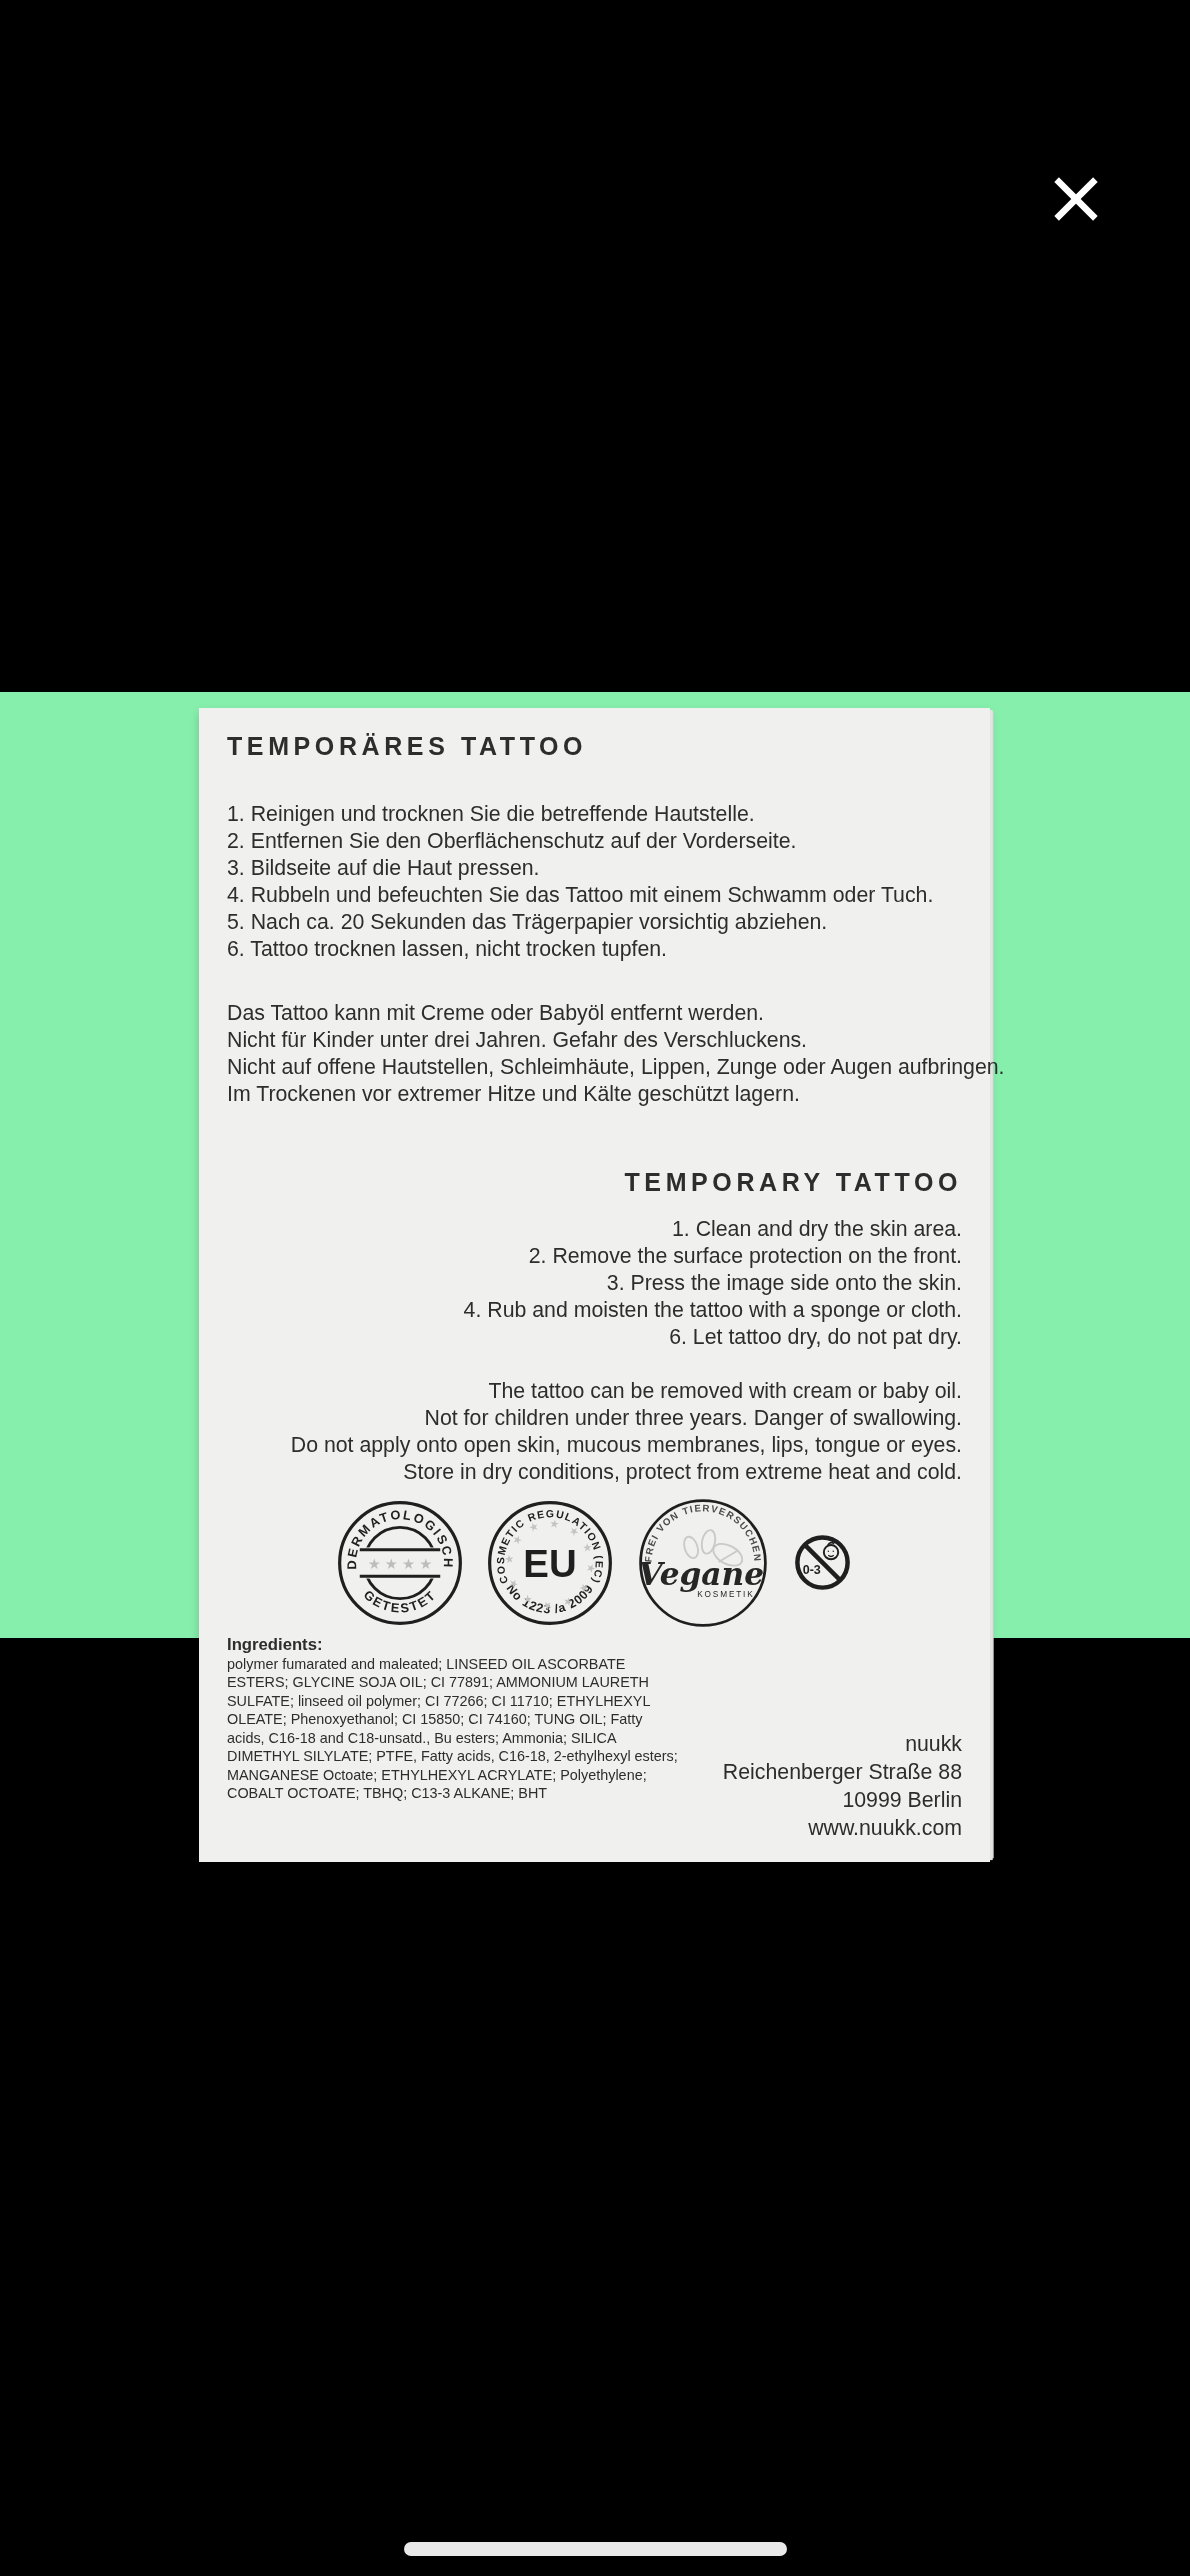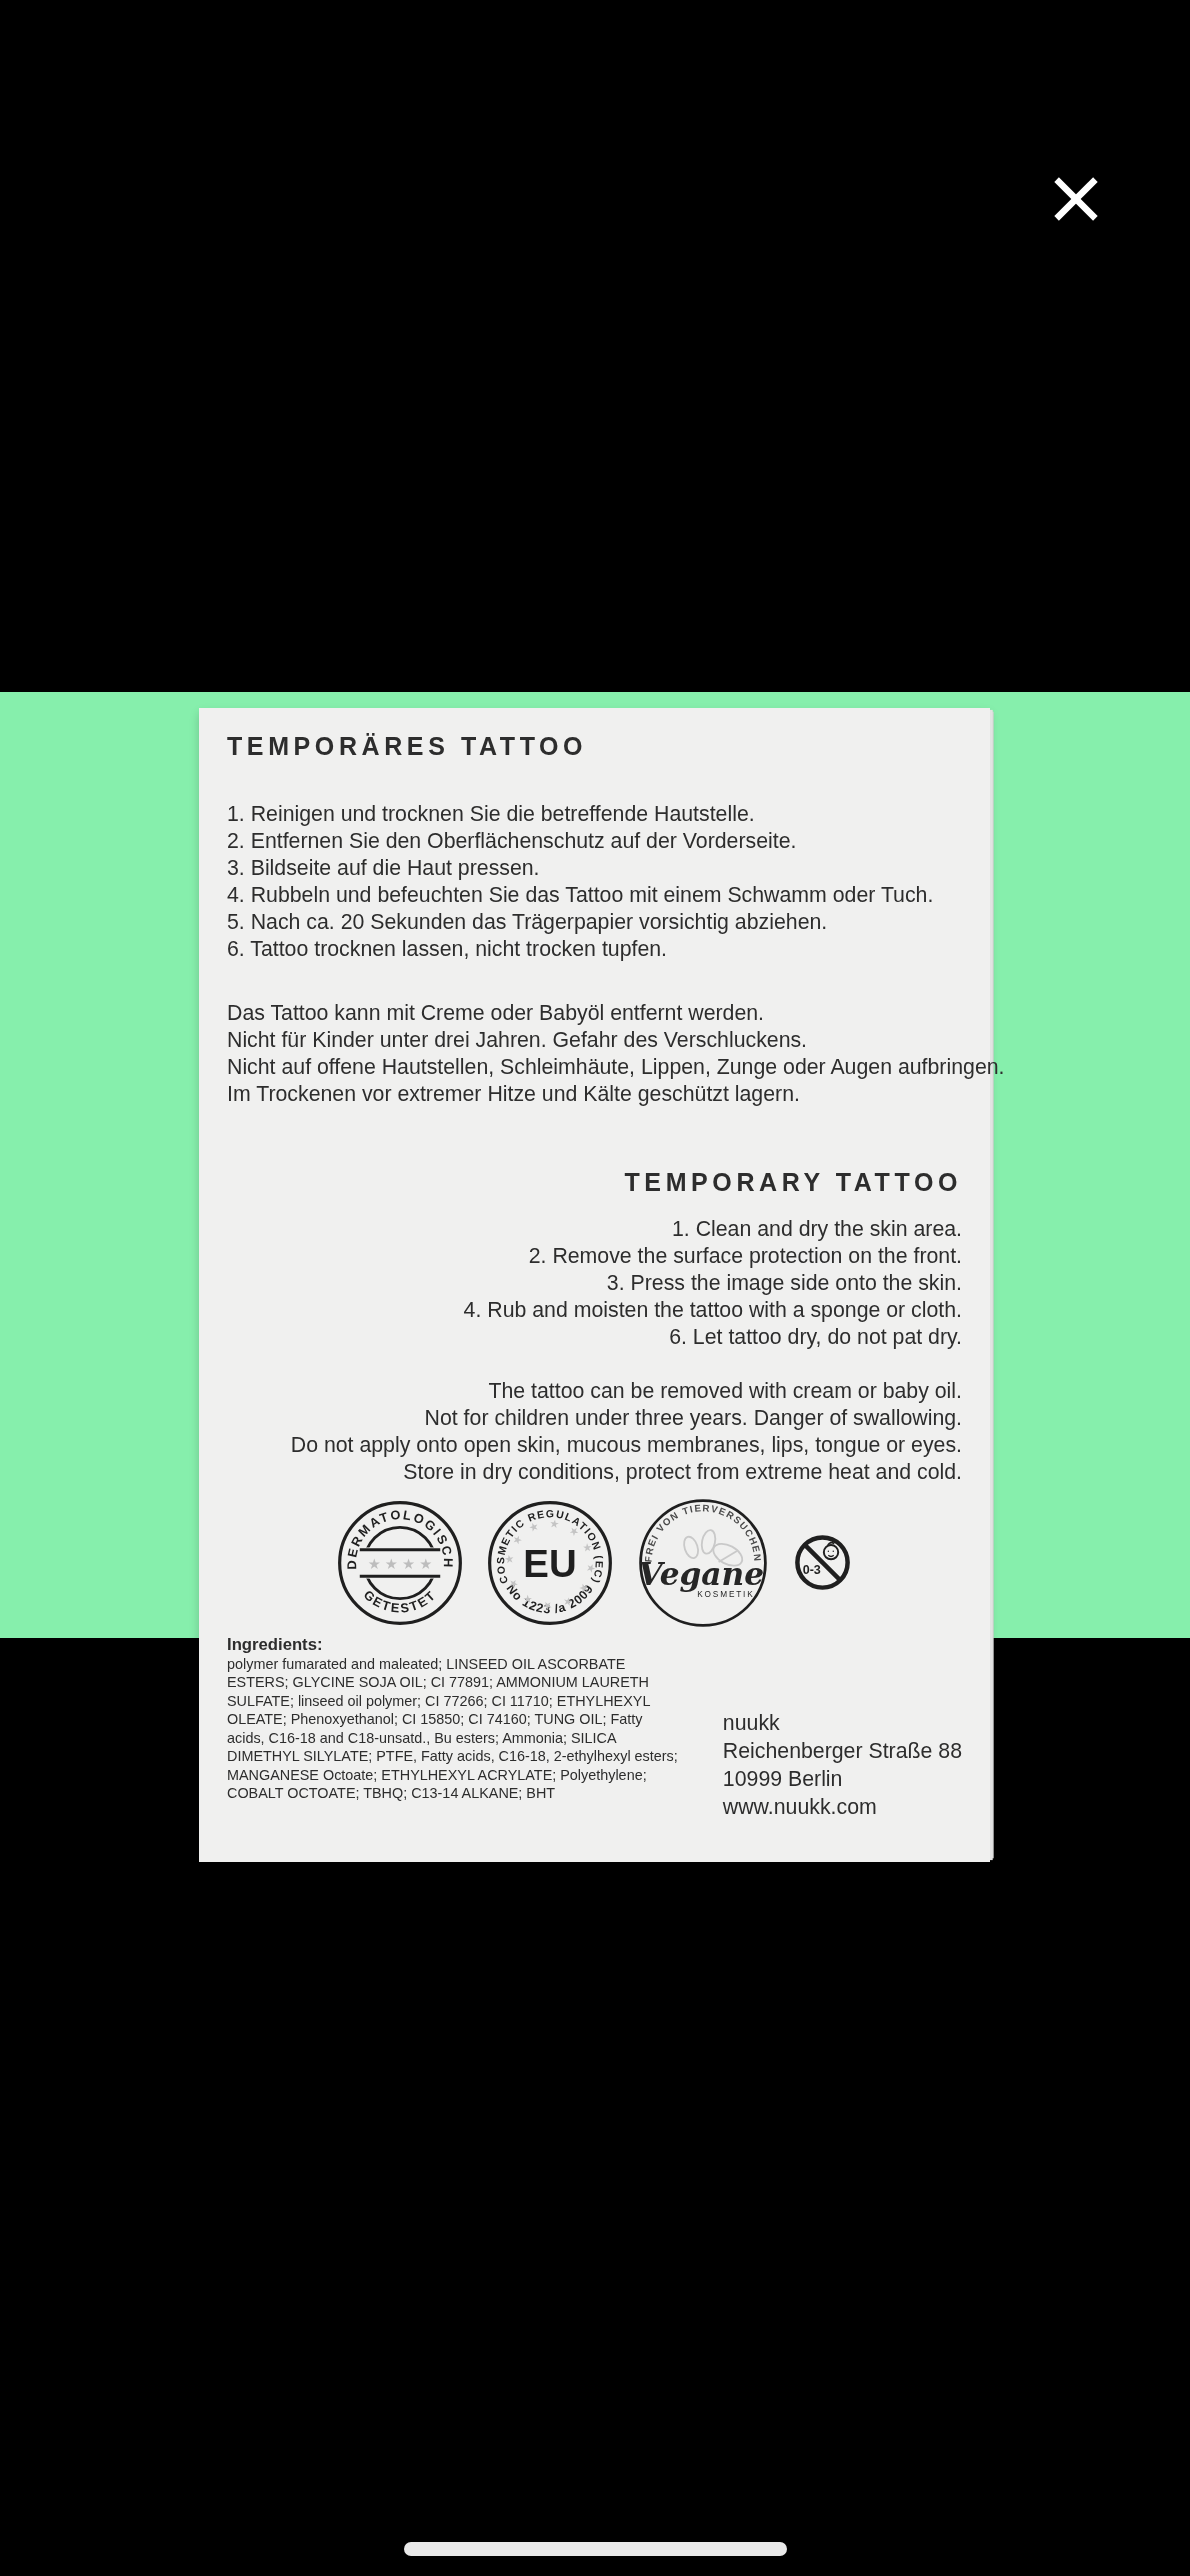--- a/index.html
+++ b/index.html
@@ -36,21 +36,21 @@
   .warn-en  { margin-top:27px; text-align:right; }
   .badges {
     margin:9.3px 0 0 109px; height:137px;
     display:flex; align-items:center; gap:22px;
   }
   .badge { flex:0 0 auto; }
   .ingredients { margin-top:1.9px; }
   .ing-label { font-size:16.7px; font-weight:bold; line-height:20.4px; }
   .ing-line  { font-size:14.4px; line-height:18.5px; white-space:nowrap; }
   .address {
-    position:absolute; right:28px; bottom:41px; 
+    position:absolute; right:28px; bottom:20px; text-align:right;
     font-size:21.3px; line-height:28px;
   }
   .home-indicator {
     position:absolute; left:404px; bottom:20.4px; width:383px; height:14px;
     border-radius:7.4px; background:#e9e9e9;
   }
   svg text { font-family:"Liberation Sans", sans-serif; }
   .script-text { font-family:"DejaVu Serif", serif; font-style:italic; font-weight:bold; }
 </style>
 </head>
@@ -188,21 +188,21 @@
 
       <div class="ingredients">
         <div class="ing-label">Ingredients:</div>
         <div class="ing-line">polymer fumarated and maleated; LINSEED OIL ASCORBATE</div>
         <div class="ing-line">ESTERS; GLYCINE SOJA OIL; CI 77891; AMMONIUM LAURETH</div>
         <div class="ing-line">SULFATE; linseed oil polymer; CI 77266; CI 11710; ETHYLHEXYL</div>
         <div class="ing-line">OLEATE; Phenoxyethanol; CI 15850; CI 74160; TUNG OIL; Fatty</div>
         <div class="ing-line">acids, C16-18 and C18-unsatd., Bu esters; Ammonia; SILICA</div>
         <div class="ing-line">DIMETHYL SILYLATE; PTFE, Fatty acids, C16-18, 2-ethylhexyl esters;</div>
         <div class="ing-line">MANGANESE Octoate; ETHYLHEXYL ACRYLATE; Polyethylene;</div>
-        <div class="ing-line">COBALT OCTOATE; TBHQ; C13-14 ALKANE; BHT</div>
+        <div class="ing-line">COBALT OCTOATE; TBHQ; C13-3 ALKANE; BHT</div>
       </div>
 
       <div class="address">
         <div>nuukk</div>
         <div>Reichenberger Straße 88</div>
         <div>10999 Berlin</div>
         <div>www.nuukk.com</div>
       </div>
 
     </div>

